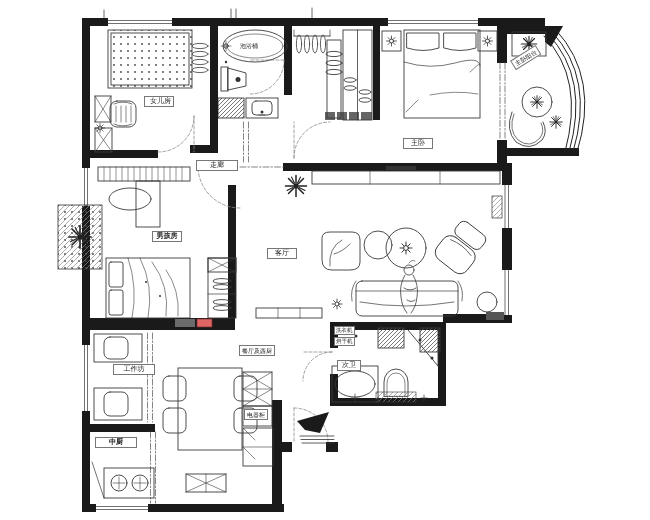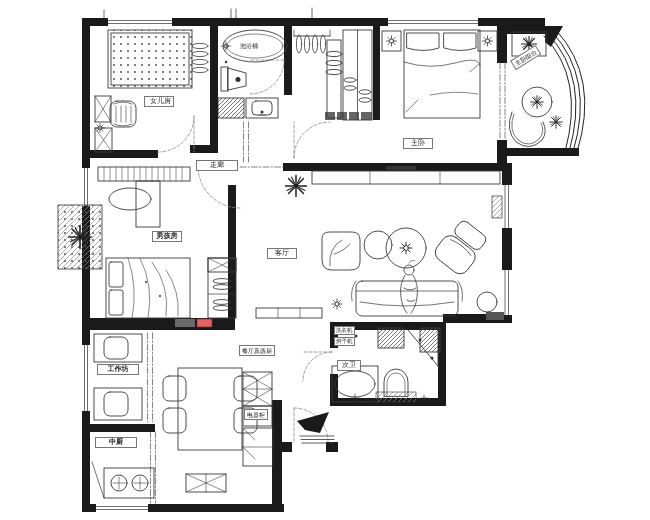--- a/index.html
+++ b/index.html
@@ -399,21 +399,21 @@
   </g>
 </svg>
 
 <div class="lbl mw26" style="left:144px;top:96px;text-align:right;">女儿房</div>
 <div class="lbl noborder" style="left:238px;top:41px;">泡浴桶</div>
 <div class="lbl mw38" style="left:196px;top:123px;margin-top:37px;">走廊</div>
 <div class="lbl mw26" style="left:394px;top:138px;margin-left:9px;">主卧</div>
 <div class="lbl rot small" style="left:513px;top:60px;">主卧阳台</div>
 <div class="lbl mw26" style="left:152px;top:231px;font-weight:bold;">男孩房</div>
 <div class="lbl mw26" style="left:267px;top:228px;margin-top:20px;">客厅</div>
-<div class="lbl mw38" style="left:97px;top:364px;font-weight:bold;">工作坊</div>
+<div class="lbl mw38" style="left:113px;top:364px;">工作坊</div>
 <div class="lbl mw38" style="left:95px;top:437px;font-weight:bold;">中厨</div>
 <div class="lbl small" style="left:239px;top:345px;">餐厅及西厨</div>
 <div class="lbl small mw20" style="left:244px;top:409px;">电器柜</div>
 <div class="lbl mw20" style="left:337px;top:360px;">次卫</div>
 <div class="lbl tiny" style="left:334px;top:326px;">洗衣机</div>
 <div class="lbl tiny" style="left:334px;top:337px;">烘干机</div>
 
 </div>
 
 </body></html>

